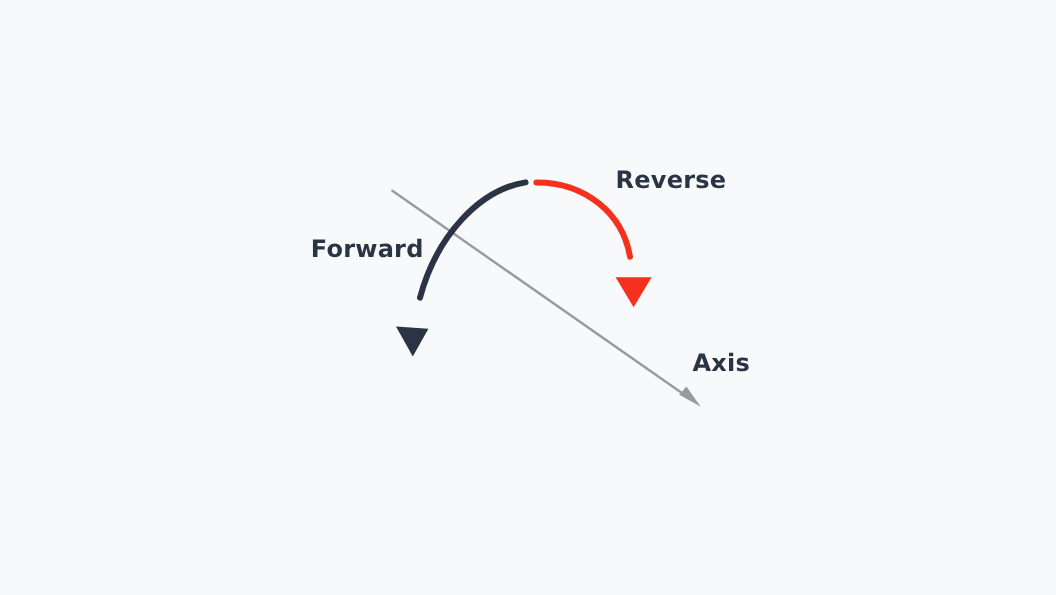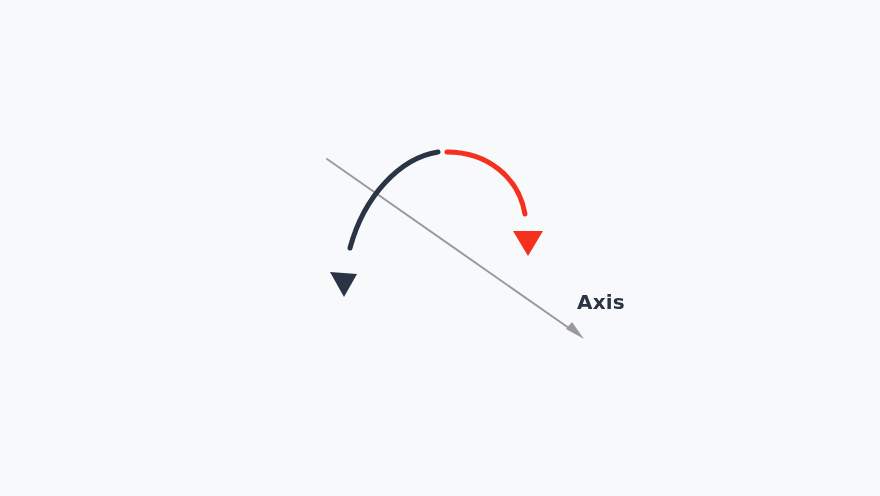--- a/index.html
+++ b/index.html
@@ -68,17 +68,19 @@
       <polygon points="344,297 330,272 357,274" fill="#2b3445"></polygon>
     </g>
 
     <g>
       <path d="M 447 152 C 488 152 519 178 525 214" fill="none" stroke="#f5301e" stroke-width="5" stroke-linecap="round"></path>
       <polygon points="528,256 513,231 543,231" fill="#f5301e"></polygon>
     </g>
 
   </svg>
 
+  <div class="diagram-label" id="label-forward">Forward</div>
 
+  <div class="diagram-label" id="label-reverse">Reverse</div>
 
   <div class="diagram-label" id="label-axis">Axis</div>
 
 </div>
 
 </body></html>

